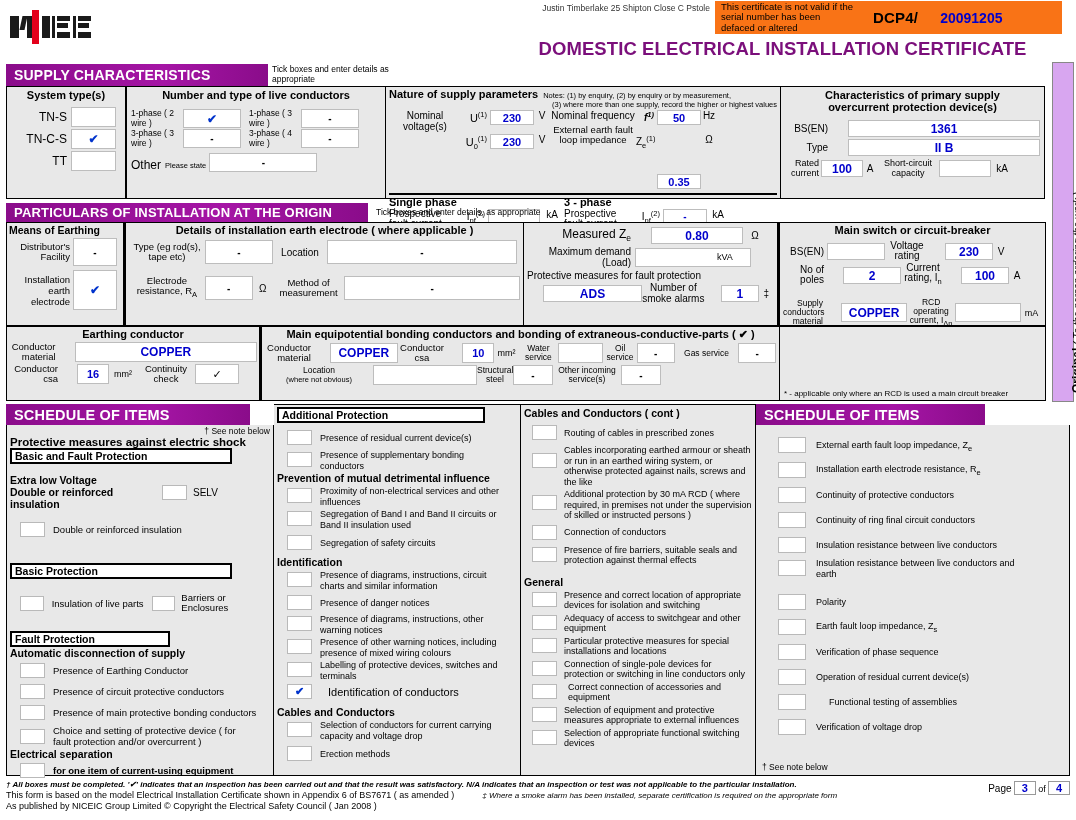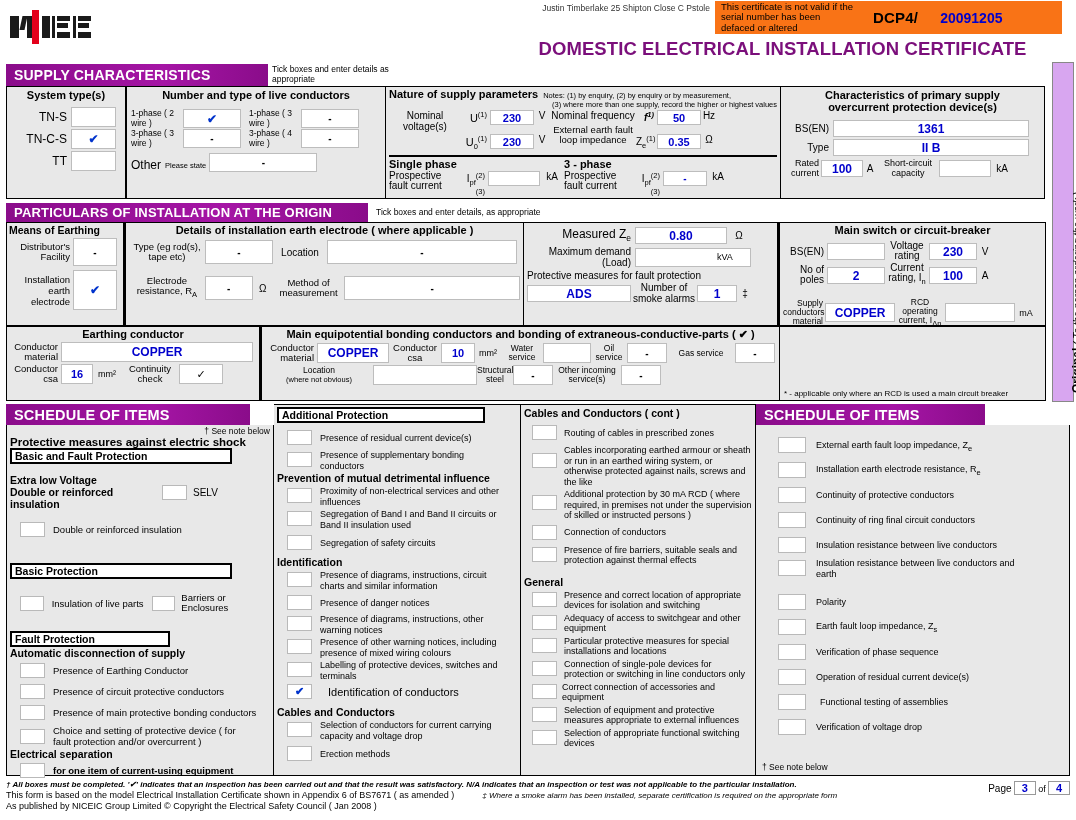--- a/index.html
+++ b/index.html
@@ -38,21 +38,21 @@
   }
 
   
   .bar {
     background:#8b0f8b; color:#fff; font-weight:bold; font-size:14px;
     padding:2px 8px; letter-spacing:.2px;
     background-image:linear-gradient(90deg,#8a0c8a 0%, #a515a5 60%, #8a0c8a 100%);
   }
   .panel { background:#e8e8e8; border:1px solid #000; }
   .fld { background:#fff; border:1px solid #bdbdbd; display:inline-block; }
-  .val { color:#0000cc; font-weight:bold; }
+  .val { color:#0000cc; font-weight:bold;margin-left:16px; }
   .ctr { text-align:center; }
   .tick { color:#0033cc; font-weight:bold; font-size:12px; }
   .small { font-size:8.5px; }
   .tiny { font-size:7.5px; }
 
   .hdr { font-weight:bold; font-size:11px; text-align:center; }
 
   
   .origstrip {
     position:absolute; left:1052px; top:62px; width:22px; height:340px;
@@ -177,21 +177,21 @@
           <div class="fld val ctr" style="width:44px;height:15px;line-height:14px;font-size:11px;margin-left:3px;">50</div>
           <div style="width:16px;text-align:center;">Hz</div>
         </div>
         <div style="display:flex;margin-top:2px;">
           <div style="width:72px;"></div>
           <div style="width:26px;text-align:right;font-size:11px;"><span>U</span><sub class="tiny">0</sub><sup class="tiny">(1)</sup></div>
           <div class="fld val ctr" style="width:44px;height:15px;line-height:14px;font-size:11px;margin-left:3px;">230</div>
           <div style="width:16px;text-align:center;">V</div>
           <div style="width:86px;text-align:center;font-size:9.5px;line-height:10px;margin-top:-9px;">External earth fault loop impedance</div>
           <div style="width:18px;text-align:right;"><span>Z</span><sub class="tiny">e</sub><sup class="tiny">(1)</sup></div>
-          <div class="fld val ctr" style="width:44px;height:15px;line-height:14px;font-size:11px;margin-left:3px;">0.35</div>
+          <div class="fld val ctr" style="width:44px;height:15px;line-height:14px;font-size:11px;margin-left:3px;margin-top:40px;">0.35</div>
           <div style="width:16px;text-align:center;">Ω</div>
         </div>
         <div style="border-top:2px solid #000;margin-top:4px;padding-top:1px;">
           <div style="display:flex;">
             <div style="width:175px;font-weight:bold;font-size:11px;">Single phase</div>
             <div style="font-weight:bold;font-size:11px;">3 - phase</div>
           </div>
           <div style="display:flex;margin-top:1px;">
             <div style="width:72px;font-size:10px;line-height:10px;">Prospective fault current</div>
             <div style="width:24px;text-align:right;"><span>I</span><sub class="tiny">pf</sub><sup class="tiny">(2)(3)</sup></div>
@@ -518,21 +518,21 @@
       <div style="display:flex;align-items:flex-start;margin-top:2px;">
         <div class="cbw" style="margin-left:8px;margin-top:2px;flex:none;"></div>
         <div style="margin-left:7px;font-size:9px;line-height:10.5px;width:190px;">Particular protective measures for special installations and locations</div>
       </div>
       <div style="display:flex;align-items:flex-start;margin-top:2px;">
         <div class="cbw" style="margin-left:8px;margin-top:2px;flex:none;"></div>
         <div style="margin-left:7px;font-size:9px;line-height:10.5px;width:196px;">Connection of single-pole devices for protection or switching in line conductors only</div>
       </div>
       <div style="display:flex;align-items:flex-start;margin-top:2px;">
         <div class="cbw" style="margin-left:8px;margin-top:2px;flex:none;"></div>
-        <div style="margin-left:5px;font-size:9px;line-height:10.5px;width:190px;">Correct connection of accessories and equipment</div>
+        <div style="margin-left:11px;font-size:9px;line-height:10.5px;width:190px;">Correct connection of accessories and equipment</div>
       </div>
       <div style="display:flex;align-items:flex-start;margin-top:2px;">
         <div class="cbw" style="margin-left:8px;margin-top:2px;flex:none;"></div>
         <div style="margin-left:7px;font-size:9px;line-height:10.5px;width:194px;">Selection of equipment and protective measures appropriate to external influences</div>
       </div>
       <div style="display:flex;align-items:flex-start;margin-top:2px;">
         <div class="cbw" style="margin-left:8px;margin-top:2px;flex:none;"></div>
         <div style="margin-left:7px;font-size:9px;line-height:10.5px;width:190px;">Selection of appropriate functional switching devices</div>
       </div>
     </div>
@@ -575,21 +575,21 @@
         <div style="display:flex;align-items:center;margin-top:9px;">
           <div class="cbw" style="margin-left:18px;flex:none;width:28px;height:16px;"></div>
           <div style="margin-left:10px;font-size:9px;">Verification of phase sequence</div>
         </div>
         <div style="display:flex;align-items:center;margin-top:9px;">
           <div class="cbw" style="margin-left:18px;flex:none;width:28px;height:16px;"></div>
           <div style="margin-left:10px;font-size:9px;">Operation of residual current device(s)</div>
         </div>
         <div style="display:flex;align-items:center;margin-top:9px;">
           <div class="cbw" style="margin-left:18px;flex:none;width:28px;height:16px;"></div>
-          <div style="margin-left:14px;font-size:9px;">Functional testing of assemblies</div>
+          <div style="margin-left:23px;font-size:9px;">Functional testing of assemblies</div>
         </div>
         <div style="display:flex;align-items:center;margin-top:9px;">
           <div class="cbw" style="margin-left:18px;flex:none;width:28px;height:16px;"></div>
           <div style="margin-left:10px;font-size:9px;">Verification of voltage drop</div>
         </div>
         <div style="position:absolute;left:6px;bottom:3px;font-size:8.5px;">† See note below</div>
       </div>
     </div>
   </div>
 

